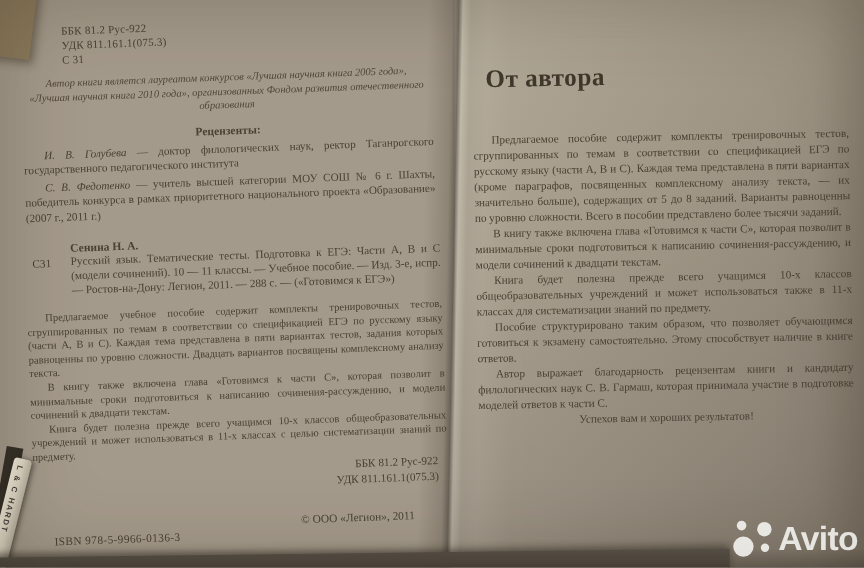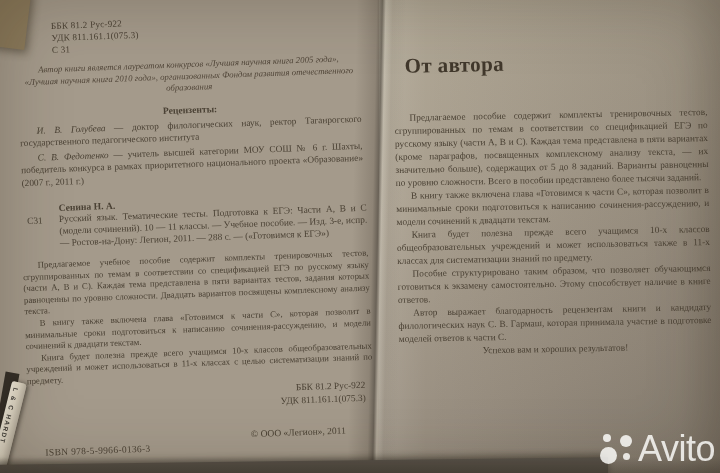--- a/index.html
+++ b/index.html
@@ -101,21 +101,21 @@
     position:absolute;right:5px;bottom:9px;display:flex;align-items:center;gap:5px;
     font-family:"Liberation Sans","DejaVu Sans",sans-serif;
   }
   .avito-logo{position:relative;width:33px;height:31px;}
   .avito-logo span{position:absolute;border-radius:50%;background:rgba(255,255,252,.82);}
   .dot-big{left:0;bottom:0;width:17px;height:17px;}
   .dot-small-tl{left:3px;top:1px;width:8px;height:8px;}
   .dot-med-tr{right:1px;top:2px;width:12px;height:12px;}
   .dot-small-br{right:3px;bottom:4px;width:7px;height:7px;}
   .avito-word{
-    font-size:36px;font-weight:normal;letter-spacing:-.5px;
+    font-size:28px;font-weight:bold;letter-spacing:-.5px;
     color:rgba(255,255,252,.82);line-height:28px;
   }
 </style>
 </head>
 <body>
 
 <div class="photo">
 
   <div class="page page-left">
     <div class="lp-content">

